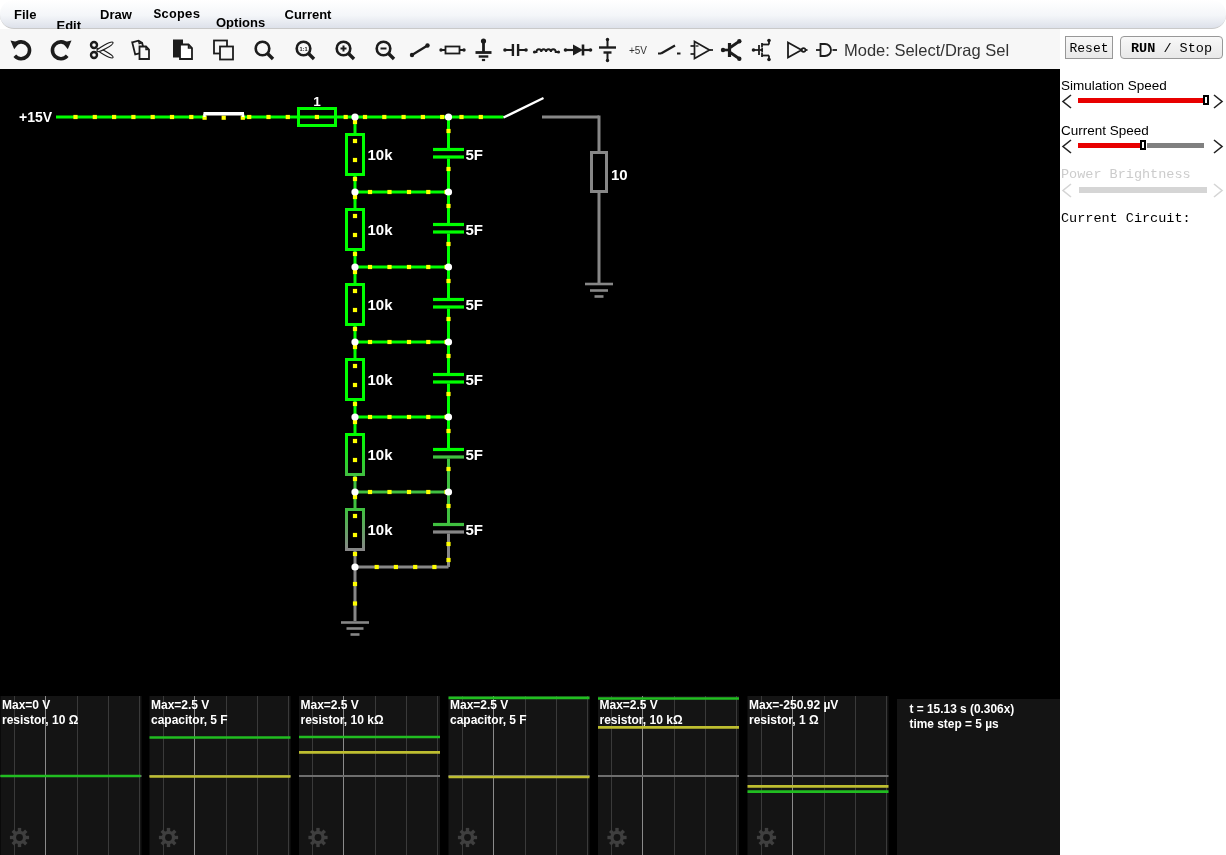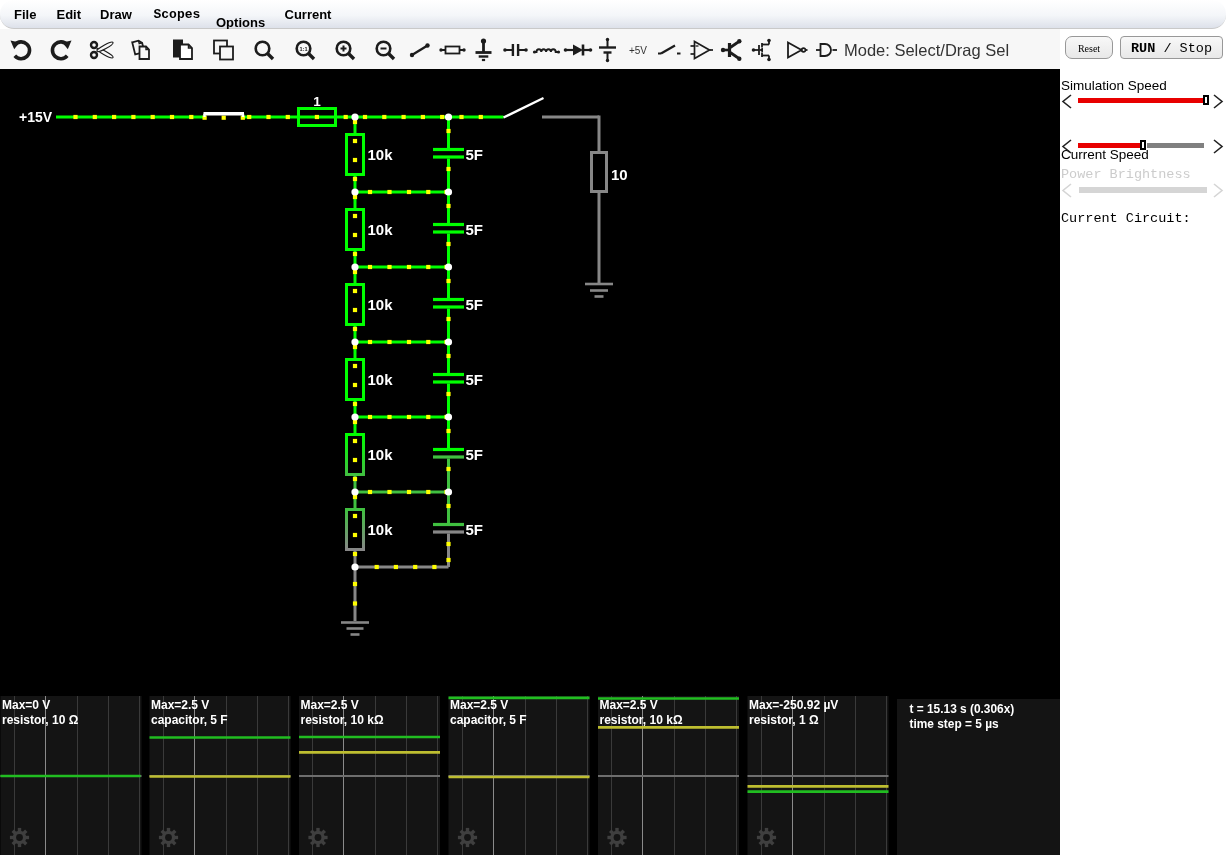--- a/index.html
+++ b/index.html
@@ -1,20 +1,20 @@
 <!DOCTYPE html>
 <html><head><meta charset="utf-8">
 <style>
   html,body{margin:0;padding:0;width:1226px;height:855px;overflow:hidden;background:#fff;}
   *{box-sizing:border-box;}
 </style></head>
 <body>
 <div style="position:absolute;left:0;top:0;width:1226px;height:29px;background:linear-gradient(#ffffff 0%,#f4f6f9 55%,#dde1ea 100%);border-bottom:1px solid #c9c9c9;border-radius:14px;">
 <span style="position:absolute;left:14px;top:7px;font-family:'Liberation Sans',sans-serif;font-size:13px;font-weight:bold;color:#000;">File</span>
-<span style="position:absolute;left:56.5px;top:7px;font-family:'Liberation Sans',sans-serif;font-size:13px;font-weight:bold;color:#000;">Edit</span>
+<span style="position:absolute;left:56.5px;top:18px;font-family:'Liberation Sans',sans-serif;font-size:13px;font-weight:bold;color:#000;">Edit</span>
 <span style="position:absolute;left:100px;top:7px;font-family:'Liberation Sans',sans-serif;font-size:13px;font-weight:bold;color:#000;">Draw</span>
 <span style="position:absolute;left:153.5px;top:7px;font-family:Liberation Mono, monospace;font-size:13px;font-weight:bold;color:#000;">Scopes</span>
 <span style="position:absolute;left:216px;top:7px;font-family:'Liberation Sans',sans-serif;font-size:13px;font-weight:bold;color:#000;margin-top:8px;">Options</span>
 <span style="position:absolute;left:284.5px;top:7px;font-family:'Liberation Sans',sans-serif;font-size:13px;font-weight:bold;color:#000;">Current</span>
 </div>
 <div style="position:absolute;left:0;top:29px;width:1060px;height:40px;background:#f7f7f7;"></div>
 <svg width="1060" height="40" style="position:absolute;left:0;top:29px" xmlns="http://www.w3.org/2000/svg">
 <g transform="translate(21,21)" stroke="#1c1c1c" fill="none" stroke-width="2">
       <path d="M 6.2 -5.2 A 8.4 8.4 0 1 0 6.2 5.8" stroke-width="3.6" transform="scale(-1,1)"></path>
       <polygon points="-10.5,-9.5 -1.5,-7.6 -6.8,-0.8" fill="#1c1c1c" stroke="none"></polygon>
@@ -493,32 +493,32 @@
       <rect x="-1.7" y="-9.6" width="3.4" height="4" fill="#3f3f3f" transform="rotate(90)"></rect>
       <rect x="-1.7" y="-9.6" width="3.4" height="4" fill="#3f3f3f" transform="rotate(135)"></rect>
       <rect x="-1.7" y="-9.6" width="3.4" height="4" fill="#3f3f3f" transform="rotate(180)"></rect>
       <rect x="-1.7" y="-9.6" width="3.4" height="4" fill="#3f3f3f" transform="rotate(225)"></rect>
       <rect x="-1.7" y="-9.6" width="3.4" height="4" fill="#3f3f3f" transform="rotate(270)"></rect>
       <rect x="-1.7" y="-9.6" width="3.4" height="4" fill="#3f3f3f" transform="rotate(315)"></rect>
       <circle r="3.4" fill="#141414"></circle>
     </g>
 </svg>
 <div style="position:absolute;left:1060px;top:29px;width:166px;height:826px;background:#fff">
-<div style="display:inline-block;position:absolute;height:23px;border:1px solid #989898;border-radius:7px;background:linear-gradient(#f8f8f8,#e8e8e8);font-size:10px;text-align:center;line-height:23px;color:#000;font-family:Liberation Serif, serif;left:5px;top:7px;width:48px;">Reset</div>
+<div style="display:inline-block;position:absolute;height:23px;border:1px solid #989898;border-radius:0;background:linear-gradient(#f8f8f8,#e8e8e8);font-size:13px;text-align:center;line-height:23px;color:#000;font-family:Liberation Mono, monospace;left:5px;top:7px;width:48px;">Reset</div>
 <div style="display:inline-block;position:absolute;height:23px;border:1px solid #989898;border-radius:4px;background:linear-gradient(#f8f8f8,#e8e8e8);font-size:13.5px;text-align:center;line-height:23px;color:#000;font-family:Liberation Mono, monospace;left:60px;top:7px;width:103px;"><b>RUN</b>&nbsp;/ Stop</div>
 <div style="position:absolute;font-size:13.5px;color:#000;font-family:Liberation Sans,sans-serif;left:1px;top:49px;">Simulation Speed</div>
 <svg width="13" height="16" style="position:absolute;left:1px;top:65px" xmlns="http://www.w3.org/2000/svg">
       <polyline points="10,1 2,7.5 10,14" fill="none" stroke="#222" stroke-width="1.6"></polyline>
     </svg>
 <div style="position:absolute;left:18px;top:68.5px;width:126px;height:5.5px;background:#e80000"></div>
 <div style="position:absolute;left:143px;top:66px;width:6px;height:10px;background:#fff;border:2.5px solid #000"></div>
 <svg width="13" height="16" style="position:absolute;left:152px;top:65px" xmlns="http://www.w3.org/2000/svg">
       <polyline points="2,1 10,7.5 2,14" fill="none" stroke="#222" stroke-width="1.6"></polyline>
     </svg>
-<div style="position:absolute;font-size:13.5px;color:#000;font-family:Liberation Sans,sans-serif;left:1px;top:94px;margin-top:24px;">Current Speed</div>
+<div style="position:absolute;font-size:13.5px;color:#000;font-family:Liberation Sans,sans-serif;left:1px;top:94px;">Current Speed</div>
 <svg width="13" height="16" style="position:absolute;left:1px;top:110px" xmlns="http://www.w3.org/2000/svg">
       <polyline points="10,1 2,7.5 10,14" fill="none" stroke="#222" stroke-width="1.6"></polyline>
     </svg>
 <div style="position:absolute;left:18px;top:113.5px;width:63px;height:5.5px;background:#e80000"></div>
 <div style="position:absolute;left:87px;top:113.5px;width:57px;height:5.5px;background:#808080"></div>
 <div style="position:absolute;left:80px;top:111px;width:6px;height:10px;background:#fff;border:2.5px solid #000"></div>
 <svg width="13" height="16" style="position:absolute;left:152px;top:110px" xmlns="http://www.w3.org/2000/svg">
       <polyline points="2,1 10,7.5 2,14" fill="none" stroke="#222" stroke-width="1.6"></polyline>
     </svg>
 <div style="position:absolute;font-size:13.5px;color:#000;font-family:Liberation Mono, monospace;left:1px;top:138px;color:#ccc;">Power Brightness</div>

